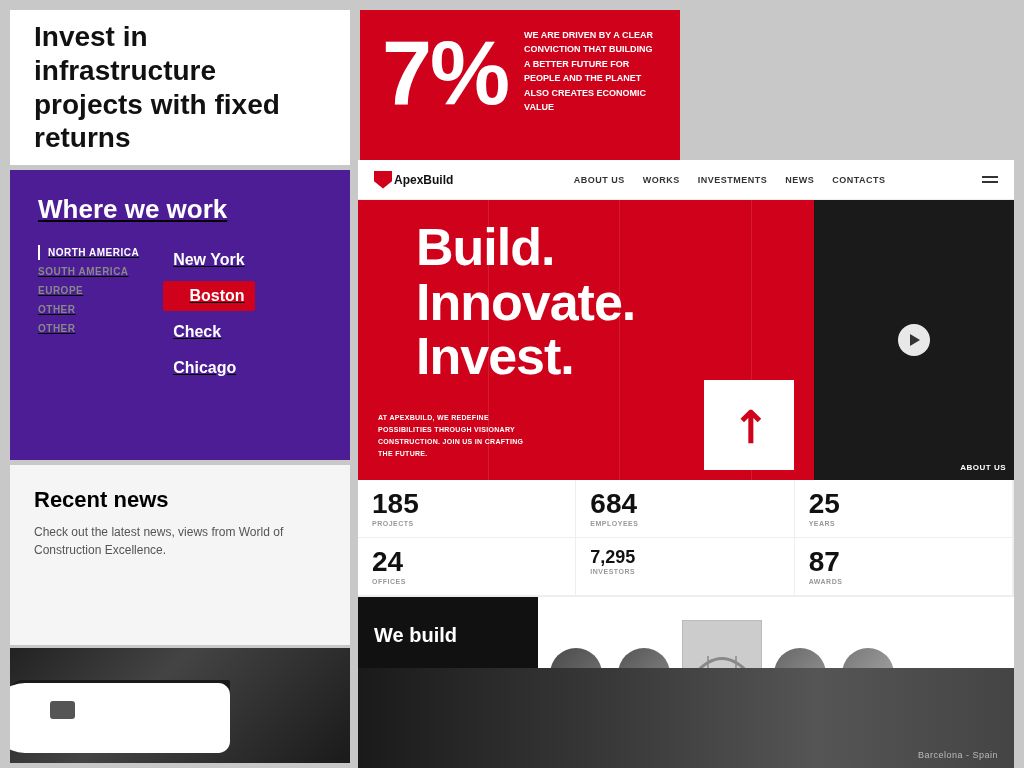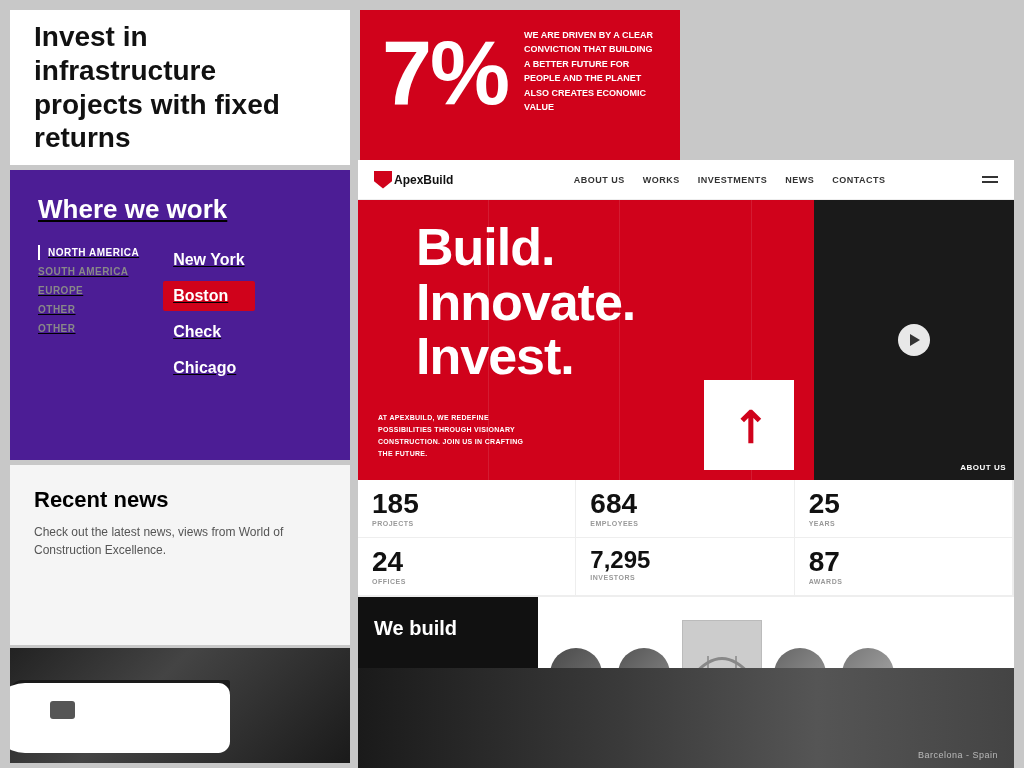--- a/index.html
+++ b/index.html
@@ -107,20 +107,21 @@
       font-size: 16px;
       font-weight: 700;
       color: #fff;
       cursor: pointer;
       padding: 6px 10px;
       border-radius: 2px;
     }
     .city-item.active {
       background: #d0021b;
       color: #fff;
+      text-align: right;
     }
 
     
     .card-news {
       position: absolute;
       top: 465px;
       left: 10px;
       width: 340px;
       height: 180px;
       background: #f5f5f5;
@@ -378,20 +379,21 @@
       background: #111;
       padding: 20px 16px;
       display: flex;
       flex-direction: column;
       justify-content: space-between;
     }
     .we-build-left h3 {
       font-size: 20px;
       font-weight: 900;
       color: #fff;
+      margin-top: 7px;
     }
     .show-all {
       font-size: 9px;
       font-weight: 700;
       color: #fff;
       text-transform: uppercase;
       letter-spacing: 0.5px;
       cursor: pointer;
     }
     .we-build-right {
@@ -616,21 +618,21 @@
       </div>
       <div class="stat-item">
         <div class="stat-num">25</div>
         <div class="stat-label">YEARS</div>
       </div>
       <div class="stat-item">
         <div class="stat-num">24</div>
         <div class="stat-label">OFFICES</div>
       </div>
       <div class="stat-item">
-        <div class="stat-num" style="font-size:24px;">7,295</div>
+        <div class="stat-num" style="font-size:18px;">7,295</div>
         <div class="stat-label">INVESTORS</div>
       </div>
       <div class="stat-item">
         <div class="stat-num">87</div>
         <div class="stat-label">AWARDS</div>
       </div>
     </div>
   </div>
 
   <div class="we-build">

